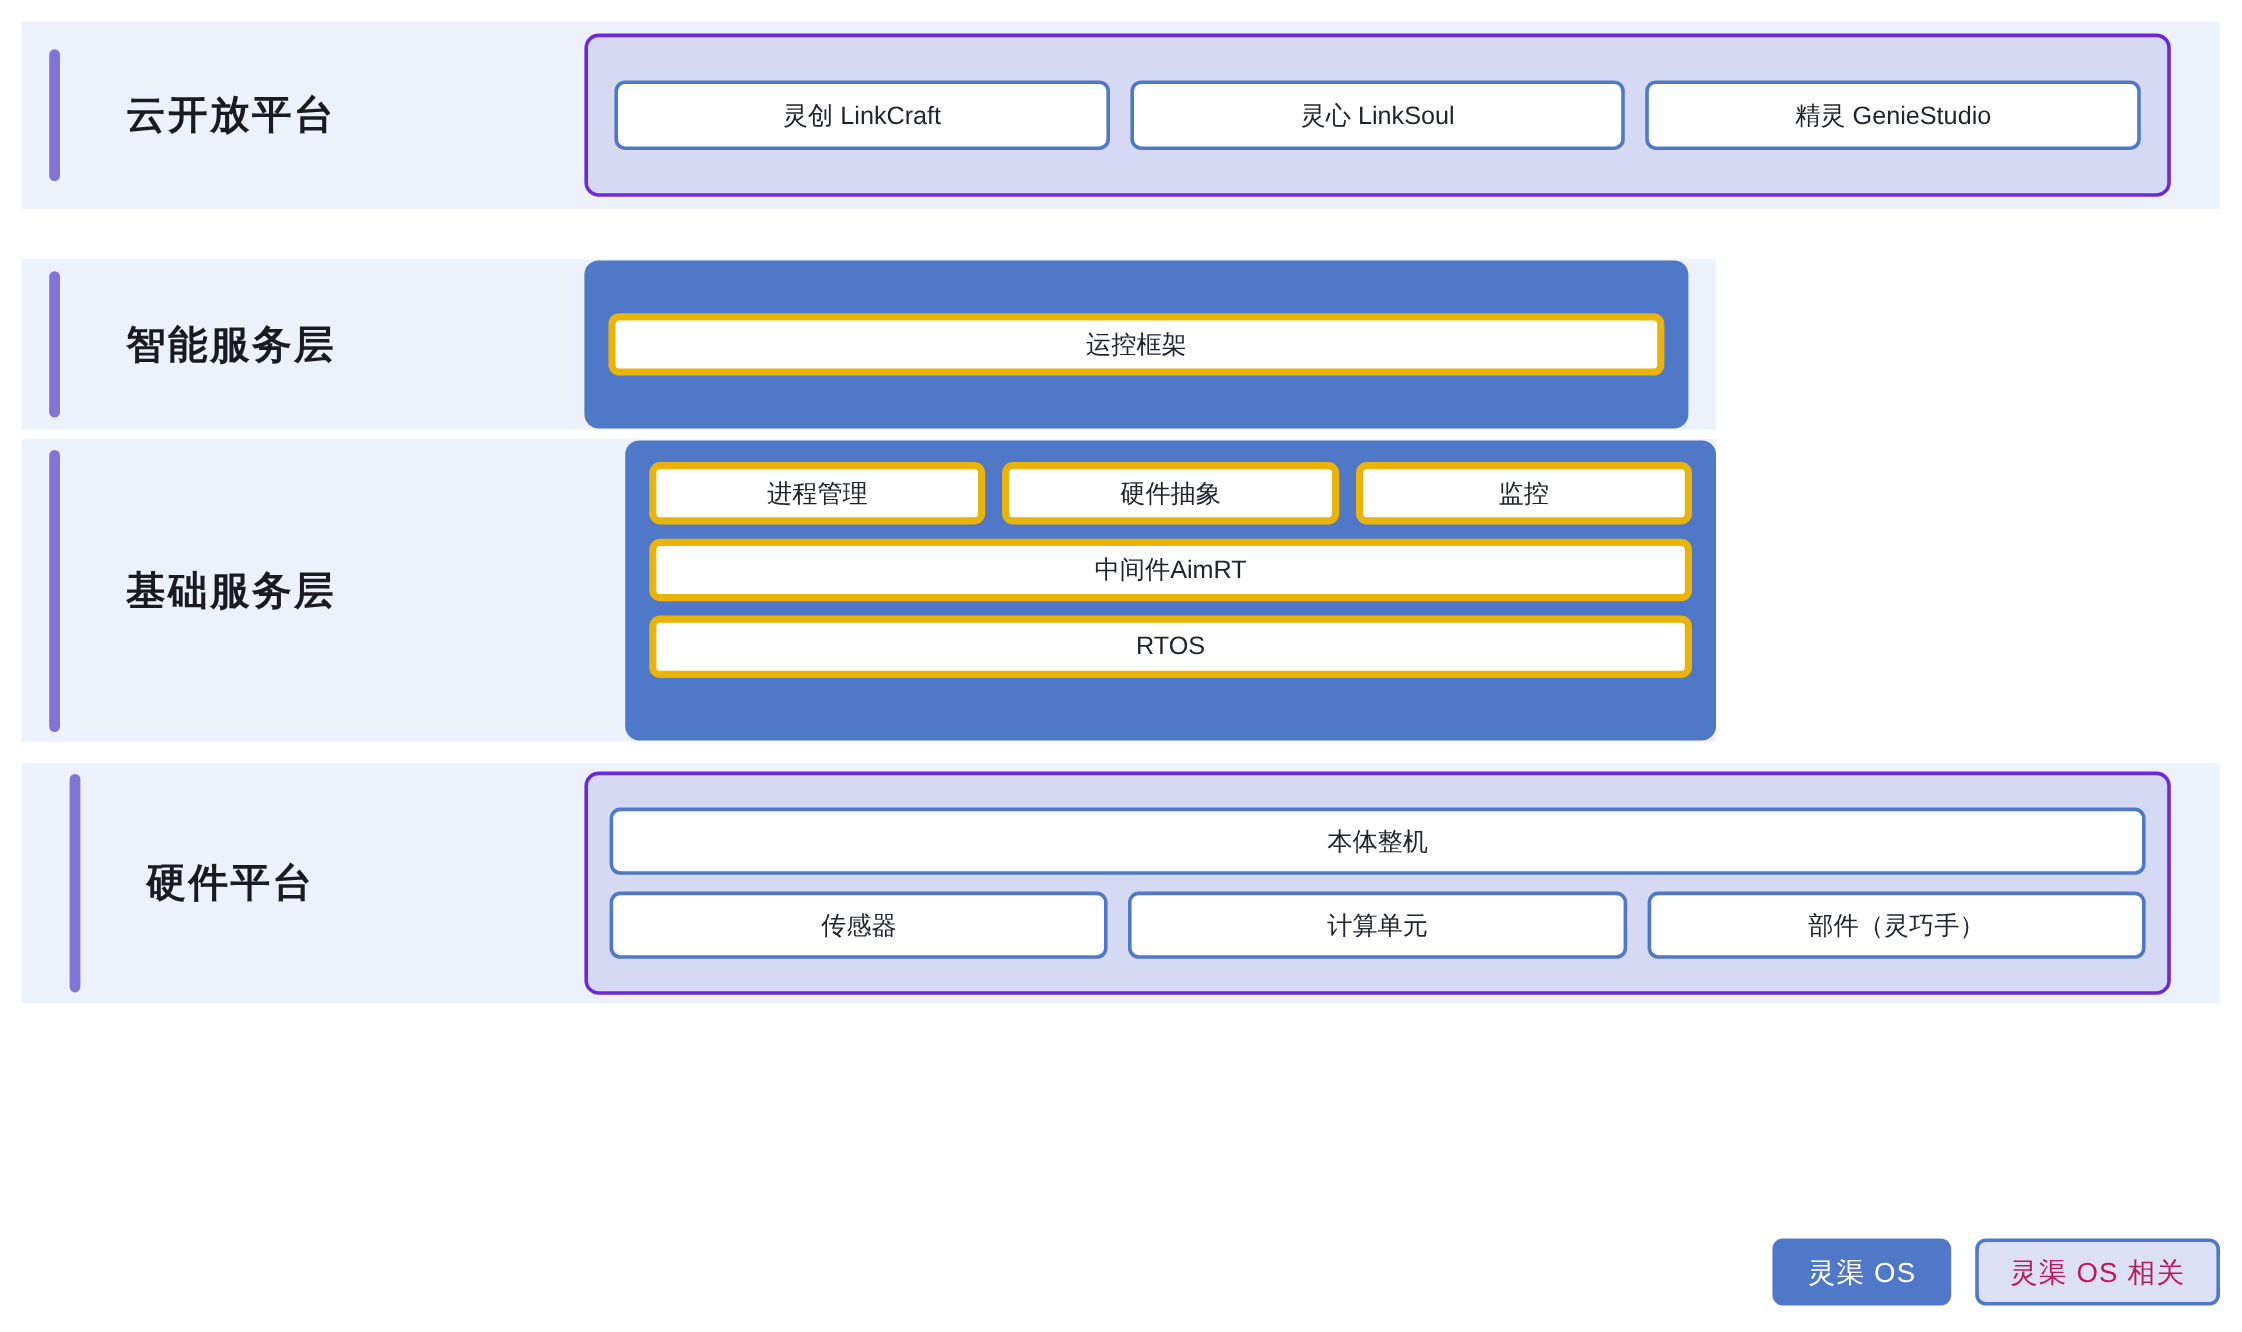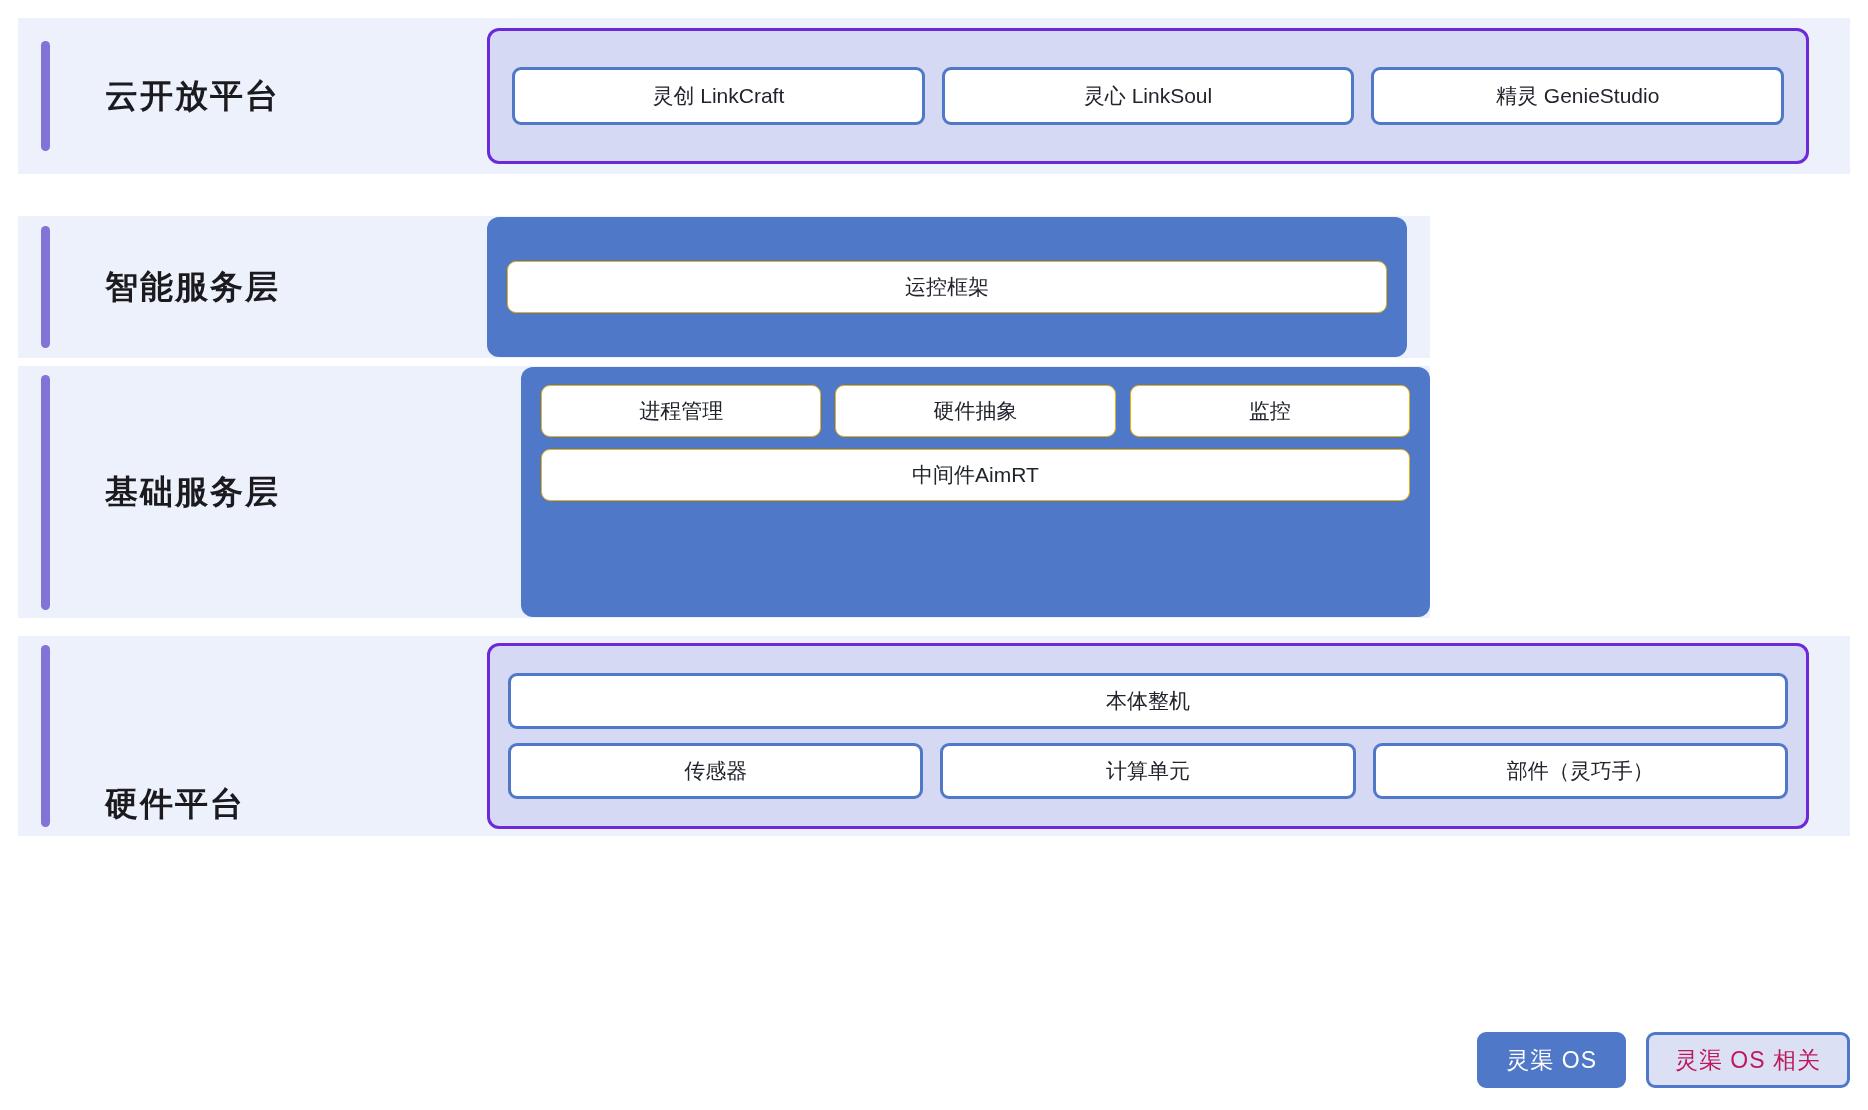--- a/index.html
+++ b/index.html
@@ -70,21 +70,21 @@
     border-radius: 9px;
     display: flex;
     align-items: center;
     justify-content: center;
     font-size: 21px;
     color: #21242c;
     white-space: nowrap;
     text-align: center;
   }
   .box-outlined { border: 3px solid #5078C8; }
-  .box-plain { border: 1px solid #eab308; }
+  .box-plain { border: 6px solid #eab308; }
 
   .hrow { display: flex; align-items: center; }
 
   
   #row-cloud {
     left: 18px; top: 18px; width: 1832px; height: 156px;
   }
   #row-cloud .row-label-wrap { width: 469px; padding-left: 23px; }
   #row-cloud .accent-bar { height: 110px; margin-right: 55px; }
   #row-cloud .panel {
@@ -152,21 +152,21 @@
     padding: 22px 22px;
     gap: 16px;
     justify-content: center;
   }
   #toolchain .box { height: 52px; font-size: 21px; }
 
   
   #row-hardware {
     left: 18px; top: 636px; width: 1832px; height: 200px;
   }
-  #row-hardware .row-label-wrap { width: 469px; padding-left: 23px; align-items: flex-end; }
+  #row-hardware .row-label-wrap { width: 469px; padding-left: 40px; }
   #row-hardware .accent-bar { height: 182px; margin-right: 55px; }
   #row-hardware .panel {
     width: 1322px; height: 186px;
     padding: 18px 18px;
     gap: 14px;
     justify-content: center;
   }
   #row-hardware .hrow { gap: 17px; }
   #row-hardware .box { height: 56px; }
   #row-hardware .tri > .box { flex: 1 1 0; }
@@ -228,20 +228,21 @@
       <div class="accent-bar"></div>
       <div class="row-title">基础服务层</div>
     </div>
     <div class="panel panel-blue">
       <div class="hrow tri">
         <div class="box box-plain">进程管理</div>
         <div class="box box-plain">硬件抽象</div>
         <div class="box box-plain">监控</div>
       </div>
       <div class="box box-plain wide">中间件AimRT</div>
+      <div class="box box-plain wide">RTOS</div>
     </div>
   </div>
 
 
   <div class="row" id="row-hardware">
     <div class="row-label-wrap">
       <div class="accent-bar"></div>
       <div class="row-title">硬件平台</div>
     </div>
     <div class="panel panel-lavender">

